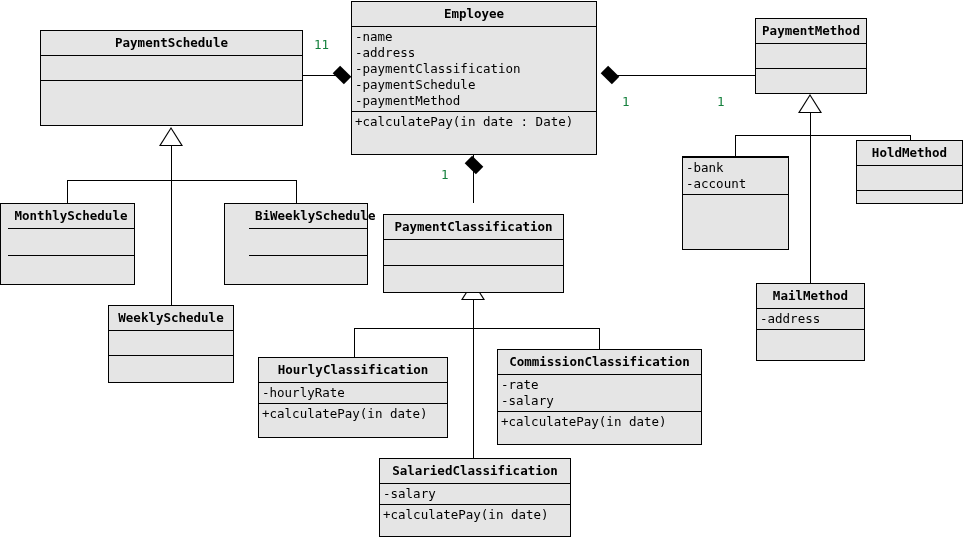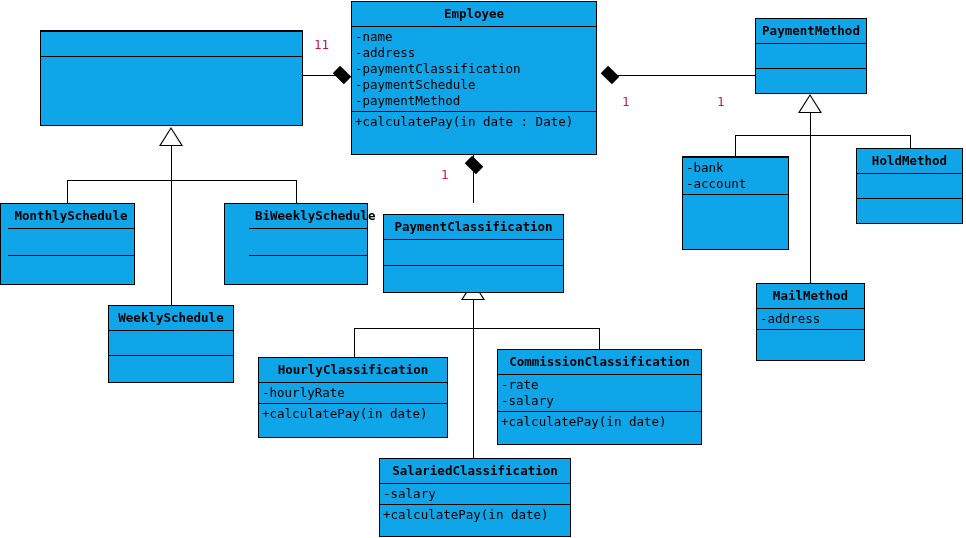--- a/index.html
+++ b/index.html
@@ -14,21 +14,21 @@
     height: 538px;
     background: #ffffff;
     font-family: "DejaVu Sans Mono", "Liberation Mono", monospace;
     overflow: hidden;
   }
   
   .uml-class {
     position: absolute;
     box-sizing: border-box;
     border: 1px solid #000000;
-    background: #0ea5e9;
+    background: #e5e5e5;
     z-index: 5;
   }
   .uml-name {
     box-sizing: border-box;
     text-align: center;
     font-weight: bold;
     font-size: 12.5px;
     line-height: 14px;
     padding: 5px 6px 5px 6px;
     white-space: nowrap;
@@ -102,21 +102,21 @@
     width: 100%;
     height: 100%;
     background: #000000;
     transform: rotate(45deg) scale(0.72, 0.48);
   }
   
   .mult {
     position: absolute;
     font-size: 12.5px;
     line-height: 14px;
-    color: #be185d;
+    color: #15803d;
     z-index: 6;
     white-space: nowrap;
   }
 </style>
 </head>
 <body>
 
 <div id="canvas">
 
   <div class="line-h" style="left:303px; top:75px; width:40px;"></div>
@@ -163,20 +163,21 @@
   <div class="line-v" style="left:354px; top:328px; height:29px;"></div>
   <div class="line-v" style="left:599px; top:328px; height:21px;"></div>
   <div class="line-v" style="left:473px; top:300px; height:158px;"></div>
 
   <div class="mult" style="left:314px; top:38px;"><span>1</span><span>1</span></div>
   <div class="mult" style="left:622px; top:95px;">1</div>
   <div class="mult" style="left:717px; top:95px;">1</div>
   <div class="mult" style="left:441px; top:168px;">1</div>
 
   <div class="uml-class" style="left:40px; top:30px; width:263px; height:96px;">
+    <div class="uml-name">PaymentSchedule</div>
     <div class="uml-sep"></div>
     <div class="uml-compartment empty" style="height:24px;"></div>
     <div class="uml-sep"></div>
   </div>
 
   <div class="uml-class" style="left:351px; top:1px; width:246px; height:154px;">
     <div class="uml-name">Employee</div>
     <div class="uml-sep"></div>
     <div class="uml-compartment">
       <span class="row">-name</span>
@@ -234,21 +235,21 @@
   <div class="uml-class" style="left:682px; top:156px; width:107px; height:94px;">
     <div class="uml-sep"></div>
     <div class="uml-compartment">
       <span class="row">-bank</span>
       <span class="row">-account</span>
     </div>
     <div class="uml-sep"></div>
     <div class="uml-compartment empty" style="height:22px;"></div>
   </div>
 
-  <div class="uml-class" style="left:856px; top:148px; width:107px; height:76px;">
+  <div class="uml-class" style="left:856px; top:140px; width:107px; height:64px;">
     <div class="uml-name">HoldMethod</div>
     <div class="uml-sep"></div>
     <div class="uml-compartment empty" style="height:24px;"></div>
     <div class="uml-sep"></div>
     <div class="uml-compartment empty" style="height:24px;"></div>
   </div>
 
   <div class="uml-class" style="left:756px; top:283px; width:109px; height:78px;">
     <div class="uml-name">MailMethod</div>
     <div class="uml-sep"></div>

